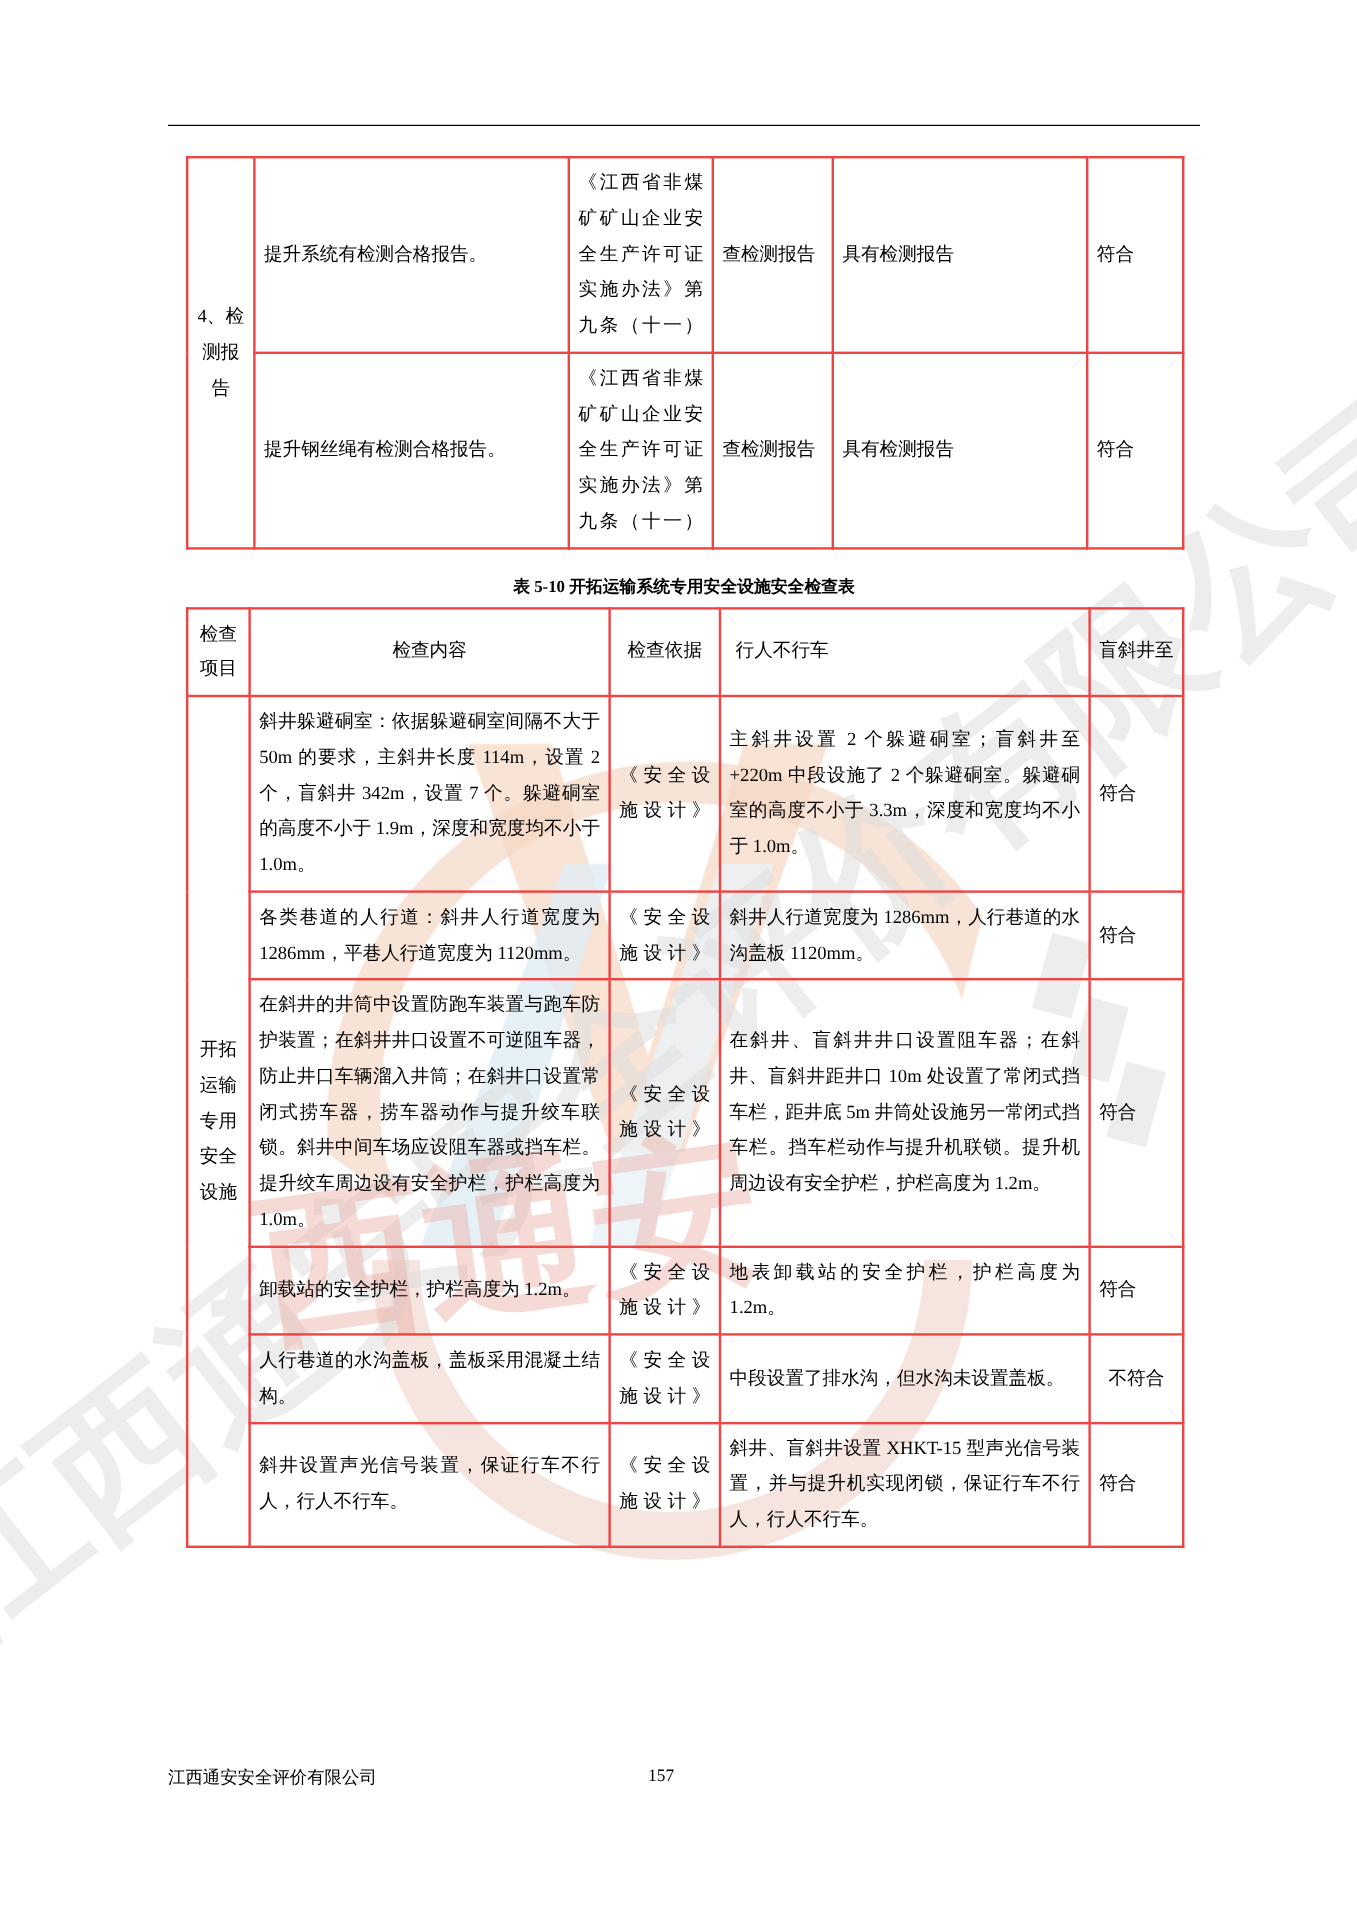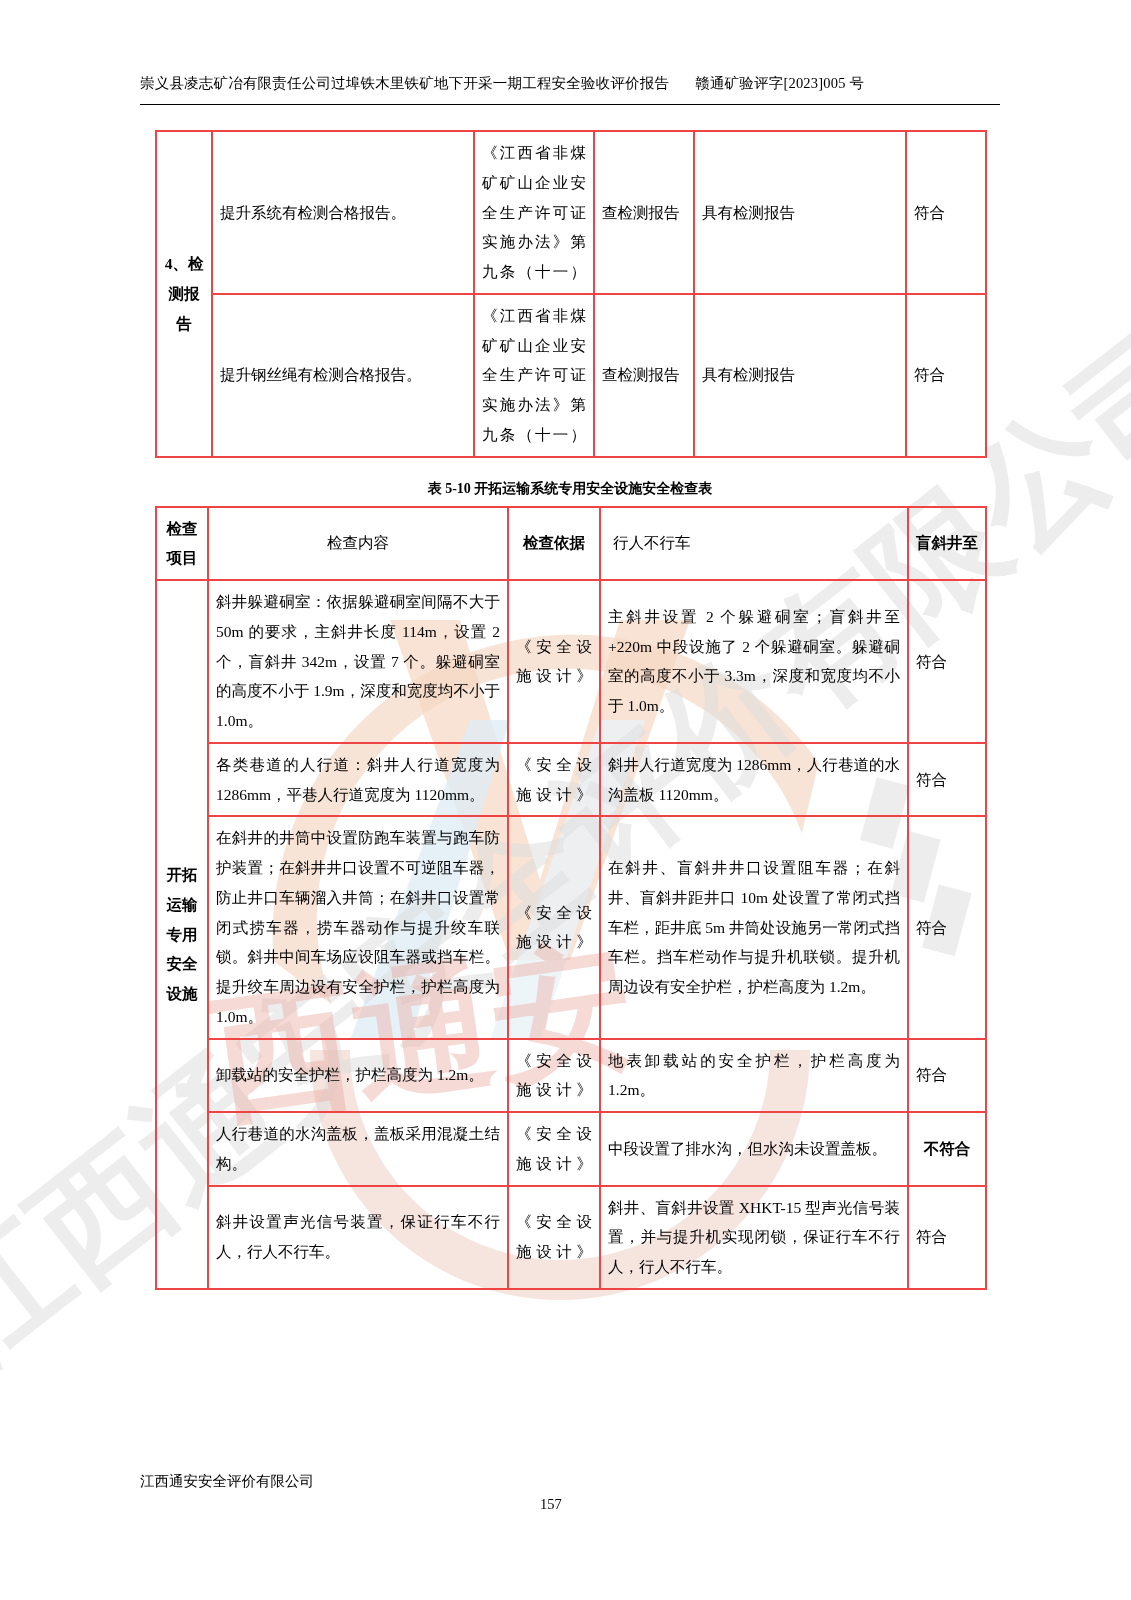--- a/index.html
+++ b/index.html
@@ -61,21 +61,20 @@
     width: 860px;
     font-size: 14.5px;
     z-index: 3;
   }
   .footer .company { float: left; }
   .footer .pageno {
     position: absolute;
     left: 400px;
     top: 0;
     font-family: "Liberation Serif", serif;
-    margin-top: 24px;
   }
 
   
   .content {
     position: absolute;
     left: 155px;
     top: 130px;
     width: 830px;
     z-index: 2;
   }
@@ -97,21 +96,20 @@
   .c-center { }
   .c-justify { text-align: justify; text-align-last: left; }
 
   
   .vstack {
     text-align: center;
     line-height: 1.75;
     word-break: break-all;
     padding-left: 2px;
     padding-right: 2px;
-    font-weight: bold;
   }
 
   
   .spread {
     text-align: justify;
     text-align-last: justify;
     line-height: 1.92;
     word-break: break-all;
   }
 
@@ -167,23 +165,20 @@
       </g>
 
       <g transform="translate(860,840) rotate(-30)" fill="#bdbdbd" opacity="0.6">
         <path d="M 0 0 L 46 -46 L 70 -22 L 24 24 Z"></path>
         <path d="M 0 62 L 46 16 L 70 40 L 24 86 Z"></path>
         <path d="M 0 124 L 46 78 L 70 102 L 24 148 Z"></path>
       </g>
     </g>
   </svg>
 
-  <div class="running-head">
-    <span>崇义县凌志矿冶有限责任公司过埠铁木里铁矿地下开采一期工程安全验收评价报告</span><span class="docno">赣通矿验评字[2023]005 号</span>
-  </div>
   <div class="head-rule"></div>
 
   <div class="content">
 
     <table class="doc t1">
       <colgroup>
         <col style="width:56px">
         <col style="width:262px">
         <col style="width:120px">
         <col style="width:100px">

